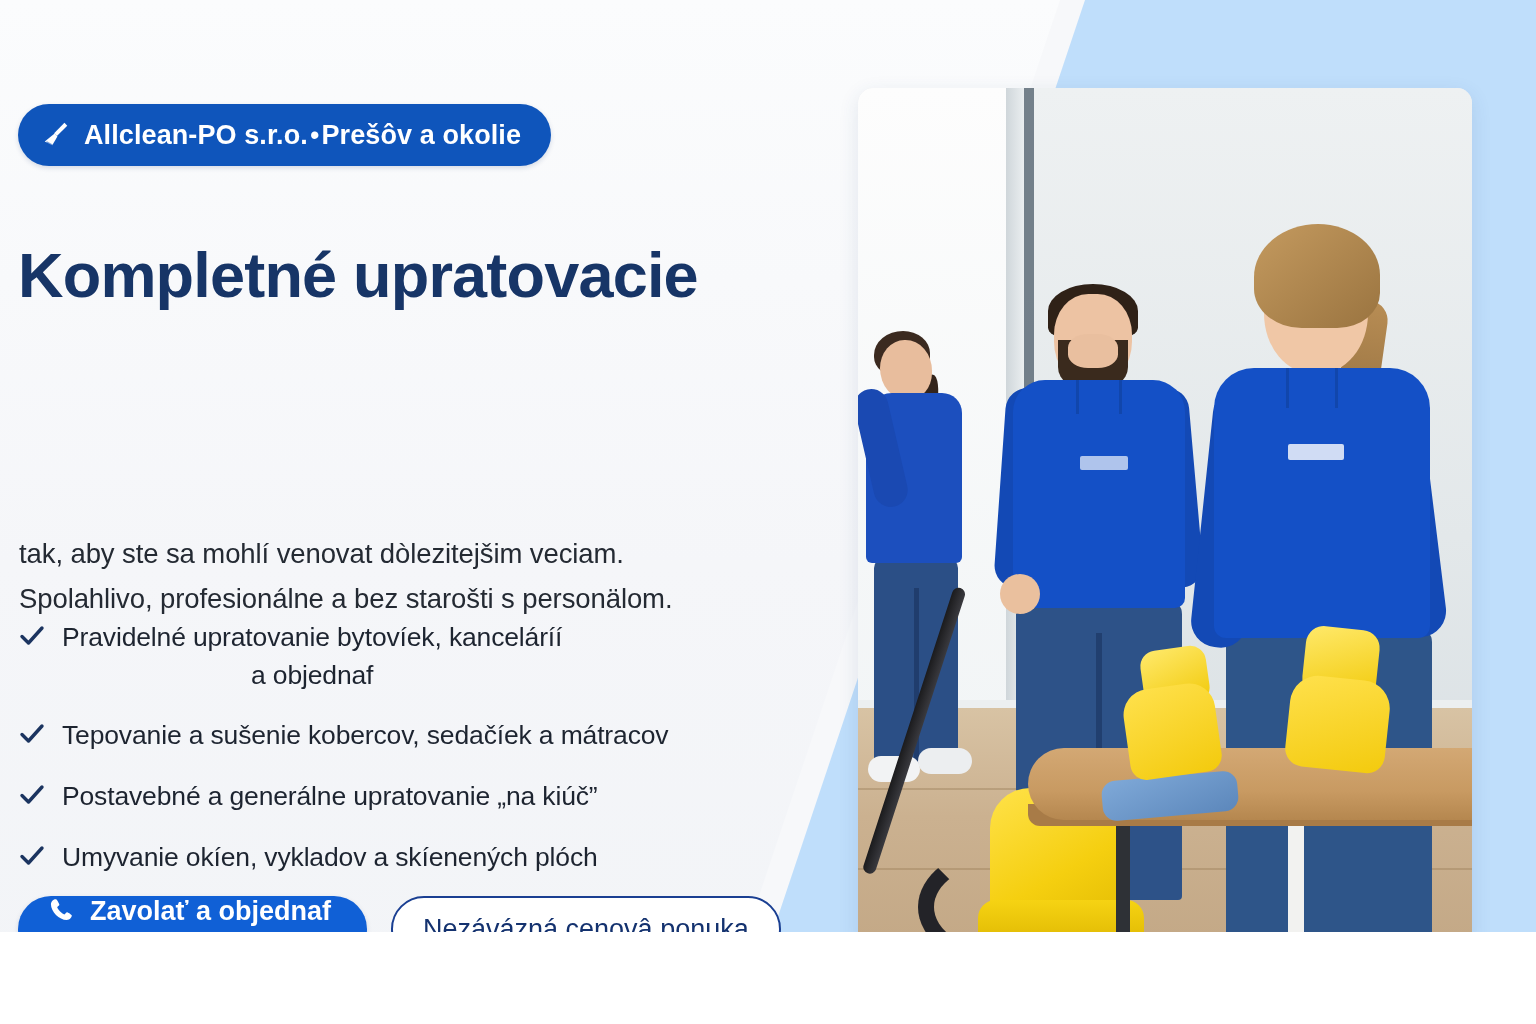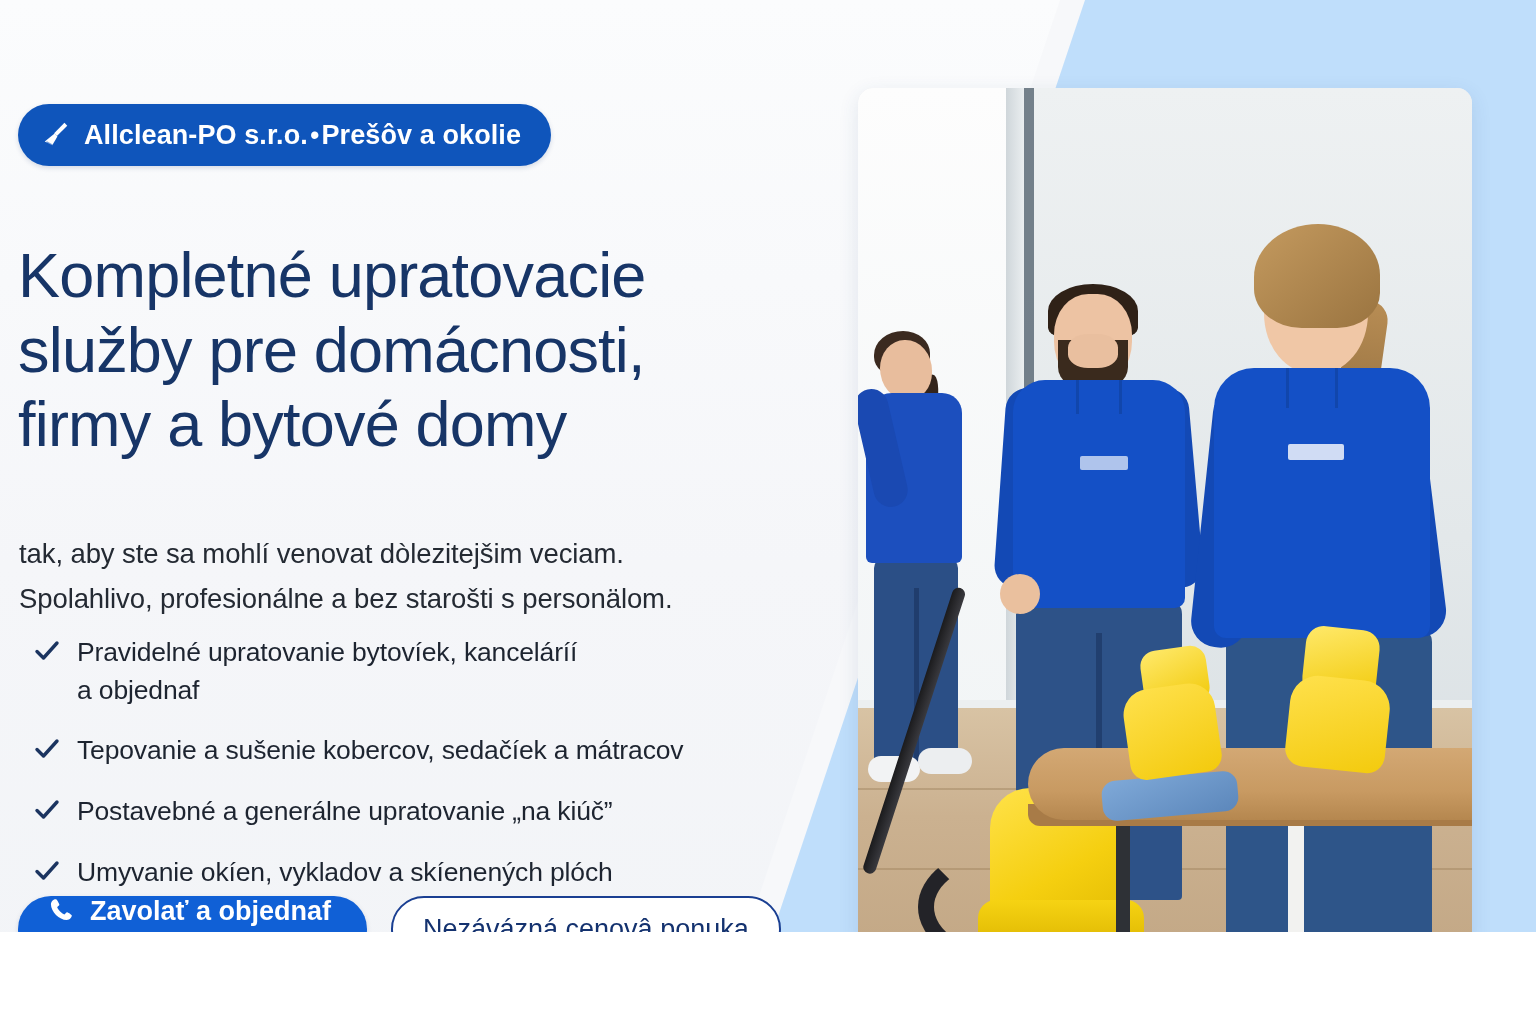--- a/index.html
+++ b/index.html
@@ -77,21 +77,21 @@
   }
   .badge-text .sep { font-weight: normal; padding: 0 2px; }
 
   .headline {
     position: absolute;
     left: 0px;
     top: 196px;
     width: 790px;
     color: #173567;
     font-size: 63px;
-    font-weight: normal;
+    font-weight: bold;
     line-height: 1.18;
     letter-spacing: -0.8px;
   }
 
   .paragraph {
     position: absolute;
     left: 1px;
     top: 460px;
     width: 760px;
     color: #242a33;
@@ -99,22 +99,23 @@
     line-height: 1.62;
     letter-spacing: -0.1px;
   }
 
   .features {
     position: absolute;
     left: 0px;
     top: 618px;
     width: 770px;
     list-style: none;
-    margin: 16px;
+    margin: 1px;
     padding: 0;
+    text-align: center;
   }
   .feature {
     display: flex;
     align-items: flex-start;
     gap: 17px;
     margin-bottom: 23px;
   }
   .check-icon {
     flex: 0 0 auto;
     width: 26px;
@@ -373,22 +374,21 @@
         <path d="M14.5 14.5 L17.5 17.5 L12 27 L4 23 Z" fill="#ffffff"></path>
         <path d="M6 22.5 L12.5 26 L11 28.5 L5.5 25.5 Z" fill="#0f55bb" opacity=".55"></path>
       </svg>
       <span class="badge-text">
         <span>Allclean-PO s.r.o.</span><span class="sep">•</span><span>Prešôv a okolie</span>
       </span>
     </div>
 
     <h1 class="headline">
       <span>Kompletné upratovacie</span><br>
-      <span>služby pre domácnosti,</span><br>
-      <span>firmy a bytové domy</span>
+      <br>
     </h1>
 
     <p class="paragraph">
       <br>
       <span>tak, aby ste sa mohlí venovat dòlezitejšim veciam.</span><br>
       <span>Spolahlivo, profesionálne a bez starošti s personälom.</span>
     </p>
 
     <ul class="features">
       <li class="feature">

